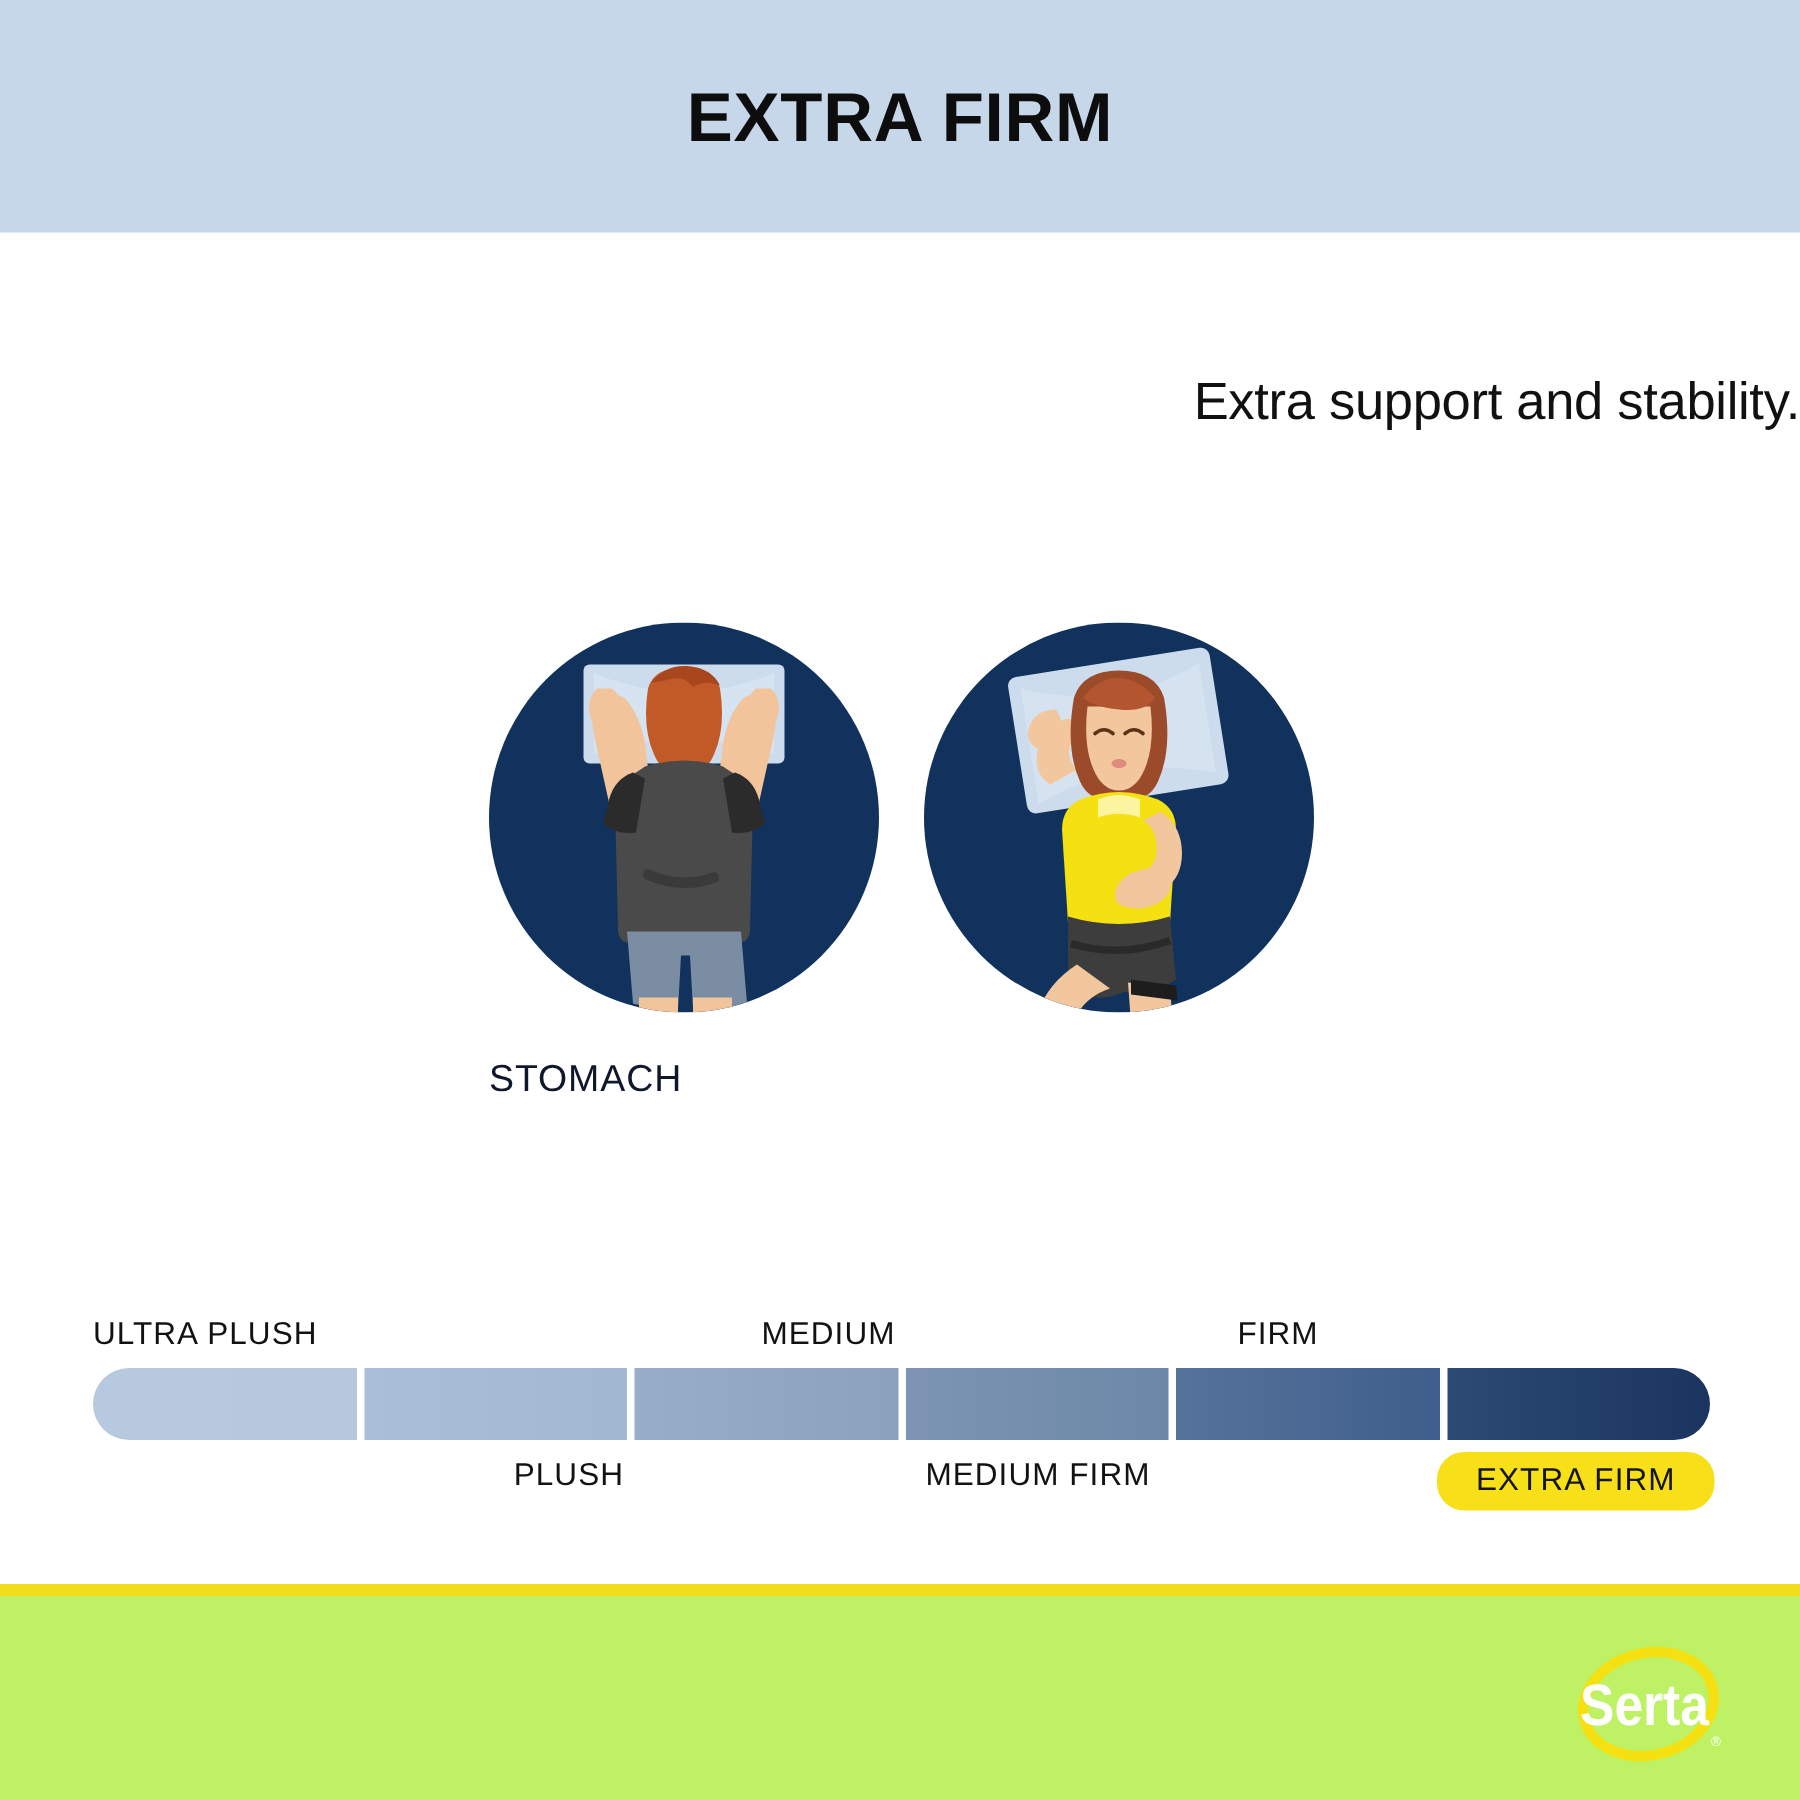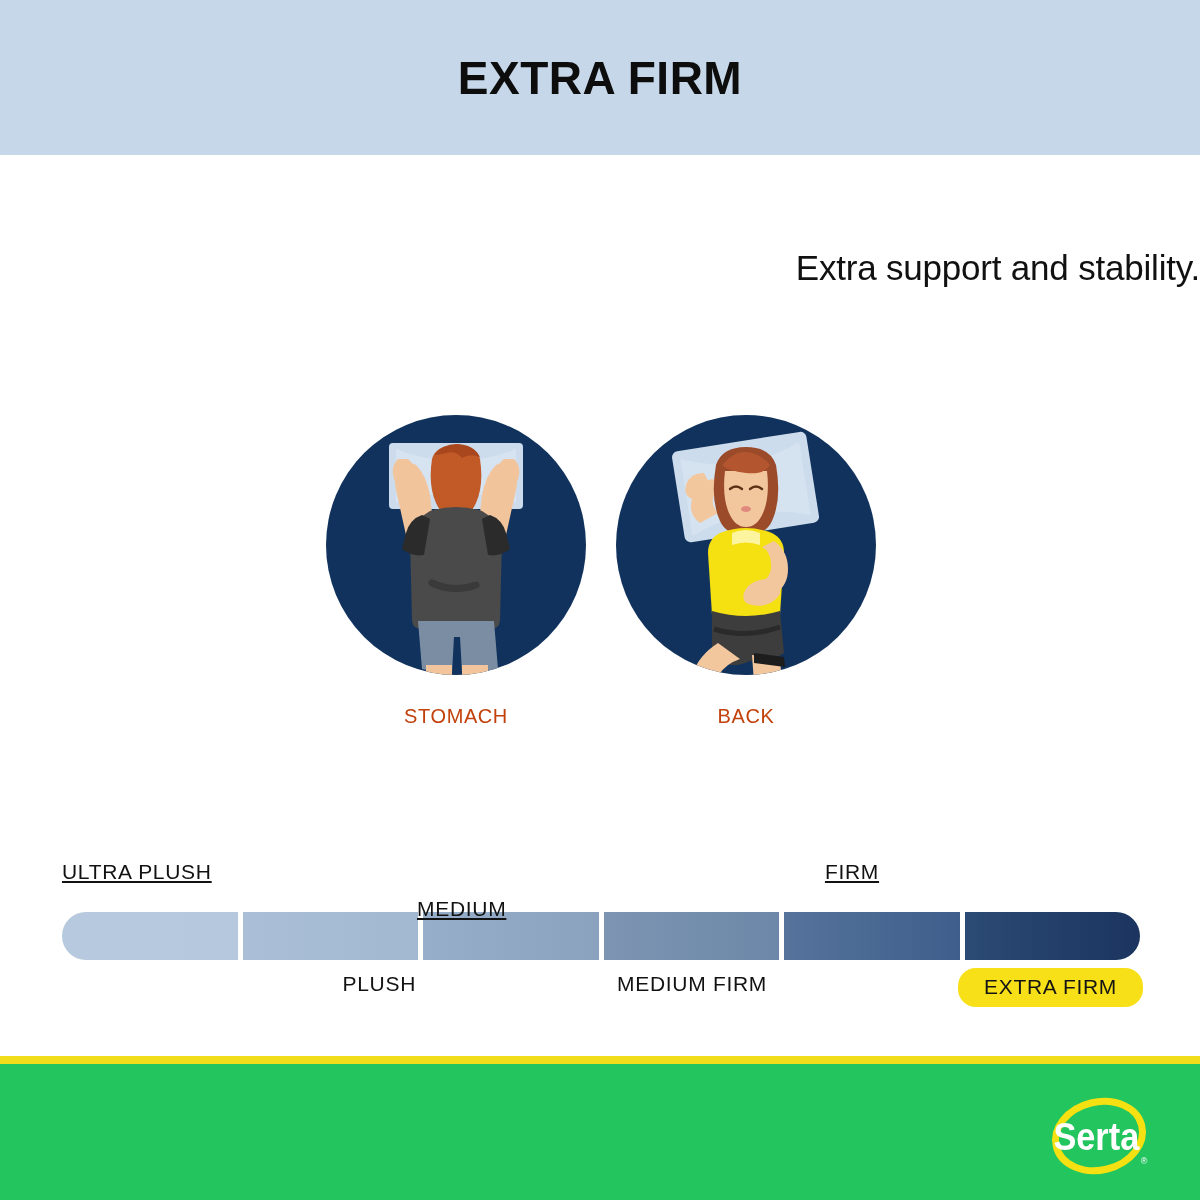--- a/index.html
+++ b/index.html
@@ -41,42 +41,42 @@
   }
   .sleeper.stomach { left:326px; }
   .sleeper.back    { left:616px; }
   .circle-svg { display:block; width:260px; height:260px; }
 
   
   .sleeper-labels {
     position:absolute; left:0; top:705px; width:1200px; height:40px;
   }
   .sleeper-label {
-    position:absolute; top:0; width:260px; text-align:center;
-    font-size:20px; color:#c2410c; letter-spacing:0.6px;
+    position:absolute; top:0; width:260px; 
+    font-size:25px; color:#0f172a; letter-spacing:0.6px;
   }
   .sleeper-label.stomach { left:326px; }
   .sleeper-label.back    { left:616px; }
 
   
   .scale { position:absolute; left:0; top:860px; width:1200px; height:150px; }
 
   .scale-bar {
     position:absolute; left:62px; top:52px; width:1078px; height:48px;
     display:flex; gap:5px;
   }
   .seg { flex:1 1 0; height:48px; }
   .seg:first-child { border-radius:24px 0 0 24px; }
   .seg:last-child  { border-radius:0 24px 24px 0; }
 
   .scale-label {
     position:absolute; font-size:21px; color:#121212;
     letter-spacing:0.7px; white-space:nowrap;
   }
-  .scale-label.top    { top:0;text-decoration:underline; }
+  .scale-label.top    { top:18px; }
   .scale-label.bottom { top:112px; }
   .scale-label.pill {
     top:108px; background:#f7e017; color:#141414;
     border-radius:18px; padding:7px 26px 8px 26px;
     font-size:21px; letter-spacing:0.7px;
   }
 
   
   .footer-stripe {
     position:absolute; left:0; top:1056px; width:1200px; height:8px;
@@ -190,44 +190,43 @@
 
         <path d="M136 240 l28 4 l4 48 l-28 2 z" fill="#f3c79e"></path>
         <path d="M138 238 l30 4 l1 10 l-31 -4 z" fill="#1d1d1d"></path>
       </g>
     </svg>
   </div>
 </div>
 
 <div class="sleeper-labels">
   <div class="sleeper-label stomach">STOMACH</div>
-  <div class="sleeper-label back">BACK</div>
 </div>
 
 <div class="scale">
 
   <div class="scale-bar">
     <div class="seg" style="background: linear-gradient(90deg, rgb(183, 201, 222), rgb(182, 200, 221));"></div>
     <div class="seg" style="background: linear-gradient(90deg, rgb(170, 191, 215), rgb(162, 183, 208));"></div>
     <div class="seg" style="background: linear-gradient(90deg, rgb(150, 174, 201), rgb(138, 162, 189));"></div>
     <div class="seg" style="background: linear-gradient(90deg, rgb(125, 149, 178), rgb(108, 135, 168));"></div>
     <div class="seg" style="background: linear-gradient(90deg, rgb(85, 115, 155), rgb(63, 94, 139));"></div>
     <div class="seg" style="background: linear-gradient(90deg, rgb(43, 74, 116), rgb(27, 53, 96));"></div>
   </div>
 
   <div class="scale-label top" style="left:62px;">ULTRA PLUSH</div>
   <div class="scale-label bottom" style="left:236px; width:180px; text-align:right;">PLUSH</div>
-  <div class="scale-label top" style="left:417px; width:180px; text-align:left;margin-top:37px;">MEDIUM</div>
+  <div class="scale-label top" style="left:417px; width:180px; text-align:right;">MEDIUM</div>
   <div class="scale-label bottom" style="left:587px; width:180px; text-align:right;">MEDIUM FIRM</div>
   <div class="scale-label top" style="left:762px; width:180px; text-align:center;">FIRM</div>
   <div class="scale-label pill" style="left: 958px; background: rgb(247, 224, 23);">EXTRA FIRM</div>
 </div>
 
 <div class="footer-stripe" style="background: rgb(242, 221, 26);"></div>
-<div class="footer" style="background: #22c55e;">
+<div class="footer" style="background: #bef264;">
   <div class="logo">
     <svg viewBox="0 0 118 100">
       <g transform="rotate(-14 59 50)">
         <ellipse cx="59" cy="50" rx="44" ry="34" fill="none" stroke="#f5e011" stroke-width="7"></ellipse>
       </g>
       <text x="56" y="64" text-anchor="middle" font-family="'Liberation Sans', sans-serif" font-size="39" font-weight="bold" fill="#ffffff" transform="scale(0.88 1) translate(8 0)">Serta</text>
       <text x="104" y="78" text-anchor="middle" font-family="'Liberation Sans', sans-serif" font-size="9" fill="#ffffff">®</text>
     </svg>
   </div>
 </div>

